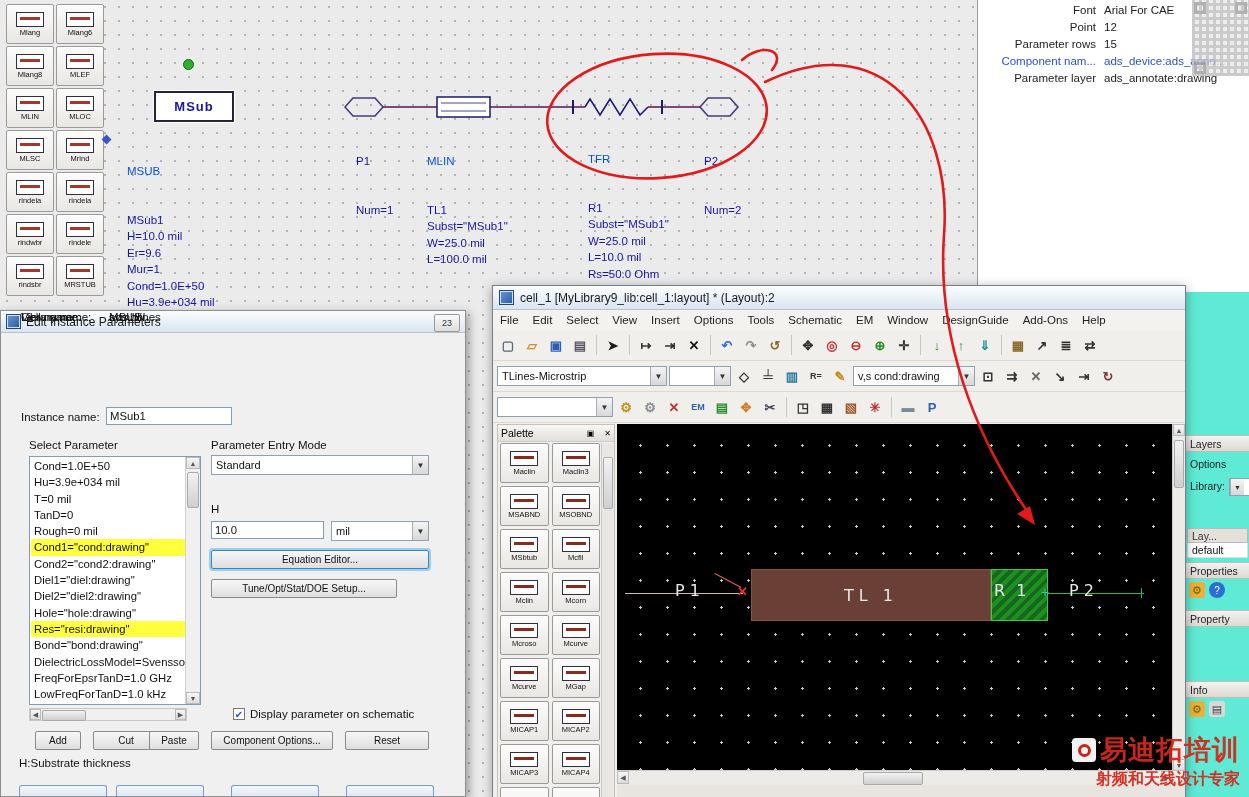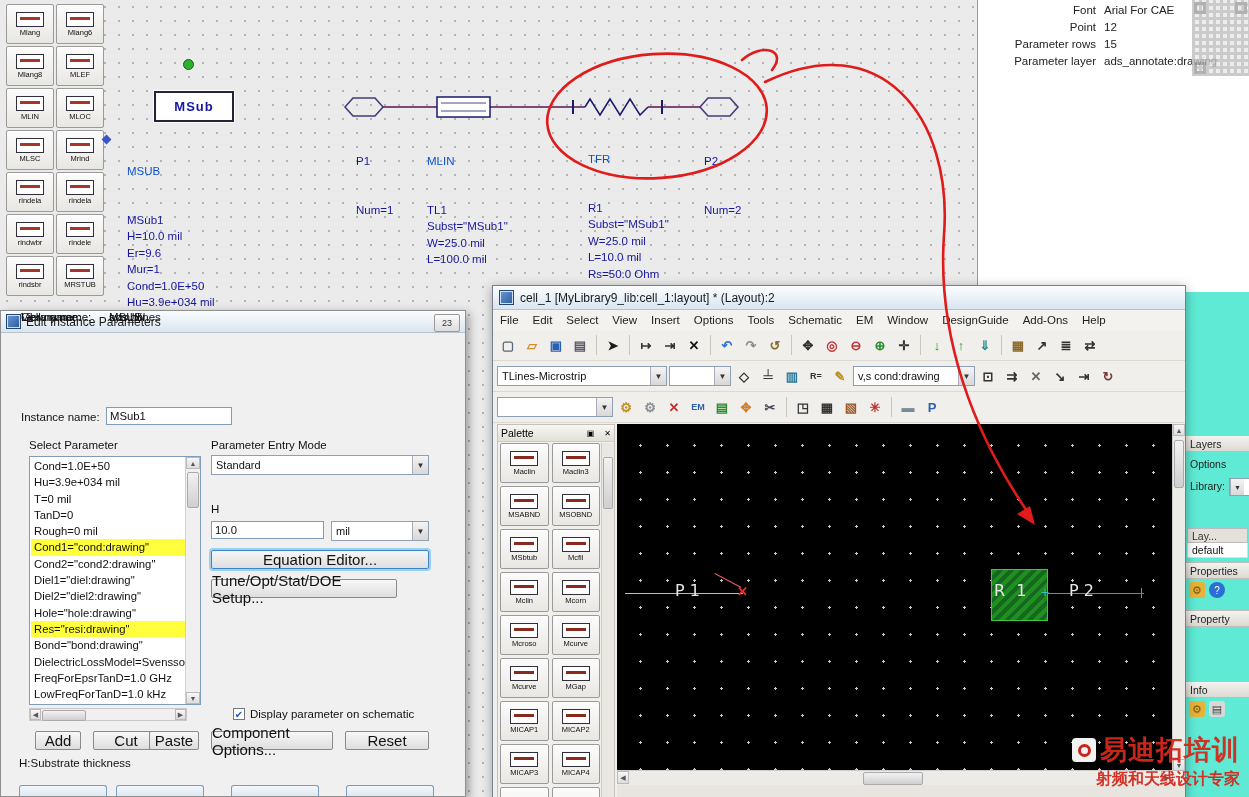--- a/index.html
+++ b/index.html
@@ -116,21 +116,21 @@
   .txt{position:absolute;border:1px solid #7f9db9;background:#fff;
       font:11.3px "Liberation Sans",sans-serif;padding:1px 3px;box-sizing:border-box;height:18px;color:#111;}
   .plist{position:absolute;left:28px;top:145px;width:172px;height:249px;background:#fff;
       border:1px solid #7f9db9;box-sizing:border-box;}
   .plist-items{position:absolute;left:1px;top:1px;right:15px;bottom:1px;overflow:hidden;}
   .param-item{height:16.3px;line-height:16.3px;font-size:11.3px;padding-left:3px;
       white-space:nowrap;color:#111;}
   .param-item.hl{background:#ffff3d;}
   .plist-sb{position:absolute;right:0;top:0;bottom:0;width:14px;background:#f0f0f0;border-left:1px solid #d0d0d0;}
   .btn{position:absolute;background:linear-gradient(#f7f7f7,#dedede);border:1px solid #8a8a8a;
-      border-radius:2px;font-size:15px;display:flex;align-items:center;justify-content:center;
+      border-radius:2px;font-size:10px;display:flex;align-items:center;justify-content:center;
       color:#111;box-sizing:border-box;}
   .btn.focus{border-color:#3a86c8;box-shadow:0 0 0 2px #9cd0f0;}
   .chk{position:absolute;width:12px;height:12px;background:#fff;border:1px solid #777;
       display:flex;align-items:center;justify-content:center;font-size:10px;color:#2255cc;box-sizing:border-box;}
   .stub-btn{position:absolute;bottom:0;height:10px;background:linear-gradient(#f4f8fc,#dde8f2);
       border:1px solid #7a9ac8;border-bottom:none;border-radius:3px 3px 0 0;}
 
   
   .red-overlay{position:absolute;left:0;top:0;z-index:80;pointer-events:none;}
   .qr{position:absolute;left:1192px;top:0;width:57px;height:76px;z-index:90;opacity:.8;
@@ -257,20 +257,24 @@
       <span class="p-value">Arial For CAE</span>
     </div>
       <div class="props-row">
       <span class="p-label">Point</span>
       <span class="p-value">12</span>
     </div>
       <div class="props-row">
       <span class="p-label">Parameter rows</span>
       <span class="p-value">15</span>
     </div>
+      <div class="props-row hl">
+      <span class="p-label">Component nam...</span>
+      <span class="p-value">ads_device:ads_anno...</span>
+    </div>
       <div class="props-row">
       <span class="p-label">Parameter layer</span>
       <span class="p-value">ads_annotate:drawing</span>
     </div>
     </div>
 
   <div class="strip">
     <div class="lay-hdr" style="top:143px">Layers</div>
     <div class="lay-txt" style="top:166px">Options</div>
     <div class="lay-txt" style="top:188px">Library:</div>
@@ -483,20 +487,23 @@
       <div class="lw-sb-v">
         <div class="sb-thumb" style="left:1px;right:1px;top:14px;height:50px"></div>
       </div>
     </div>
 
     <div class="canvas">
       <div style="position:absolute;left:8px;top:169px;width:118px;height:1px;background:#c8b8b8"></div>
       <div class="cv-label" style="left:58px;top:157px">P1</div>
       <div style="position:absolute;left:96px;top:156px;width:30px;height:1px;background:#e06060;transform:rotate(28deg)"></div>
       <span style="position:absolute;left:120px;top:160px;color:#e03030;font-size:13px;font-weight:bold">✕</span>
+      <div class="tl1">
+        <span class="cv-label" style="position:static">TL 1</span>
+      </div>
       <div class="r1"></div>
       <div class="cv-label" style="left:377px;top:157px;letter-spacing:3px">R 1</div>
       <span style="position:absolute;left:424px;top:160px;color:#3fc0c0;font-size:14px">+</span>
       <div style="position:absolute;left:431px;top:169px;width:96px;height:1px;background:#2fbf2f"></div>
       <div style="position:absolute;left:524px;top:164px;width:1px;height:10px;background:#2fbf2f"></div>
       <div class="cv-label" style="left:452px;top:157px">P2</div>
     </div>
 
     <div class="sbv">
       <div class="sb-btn">▲</div>

